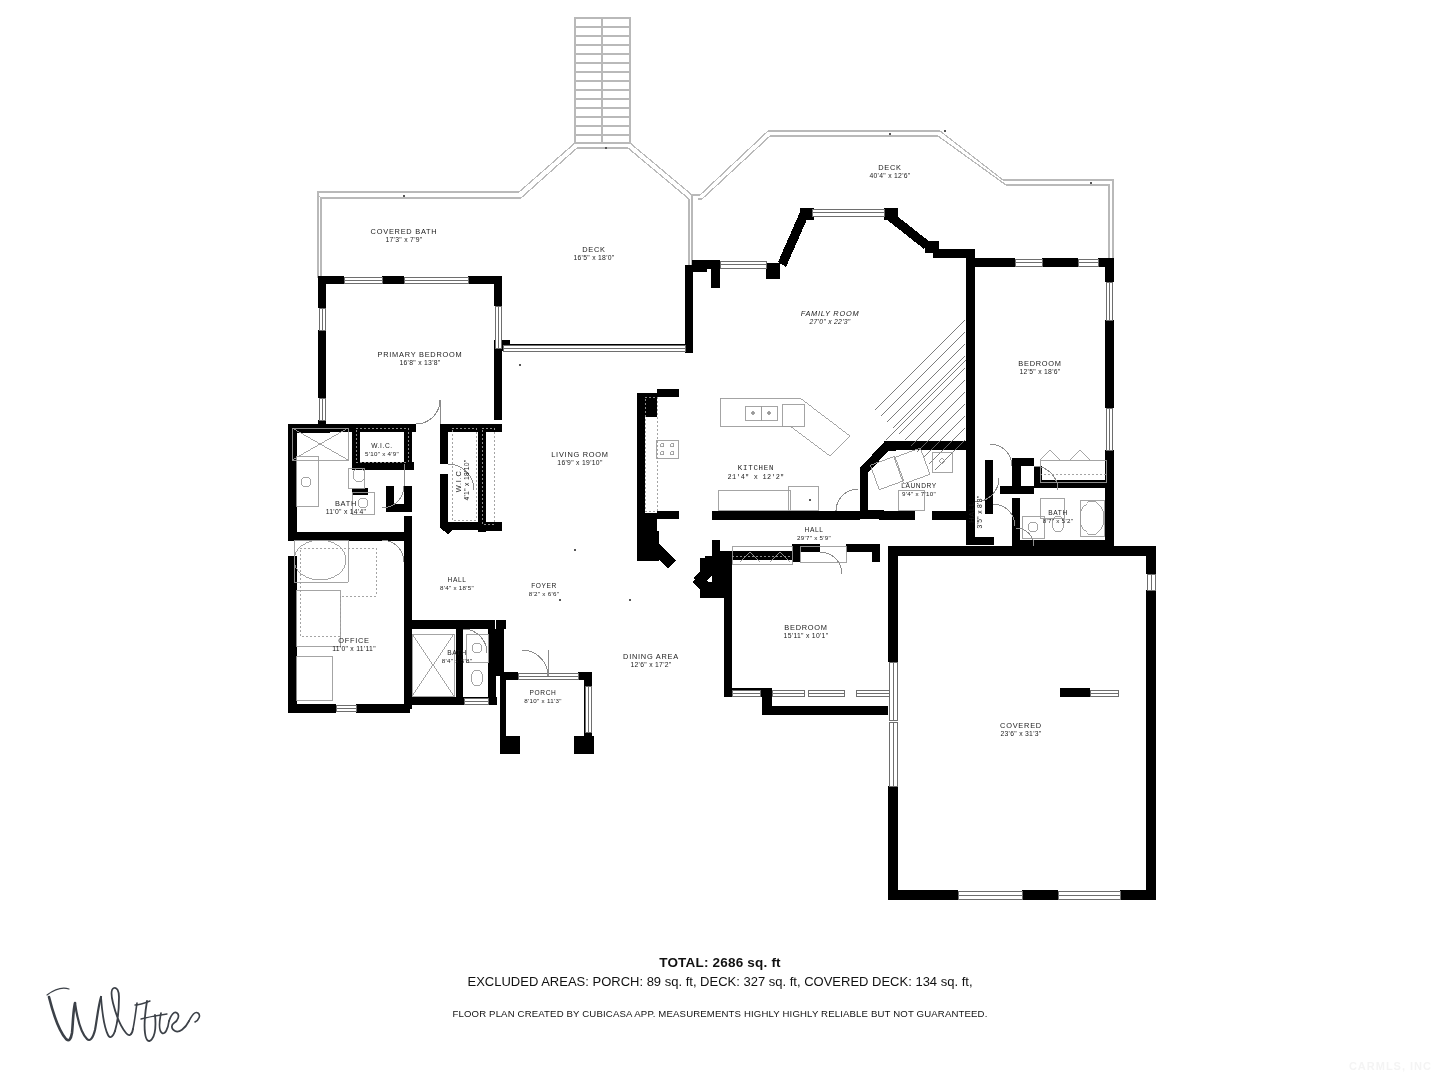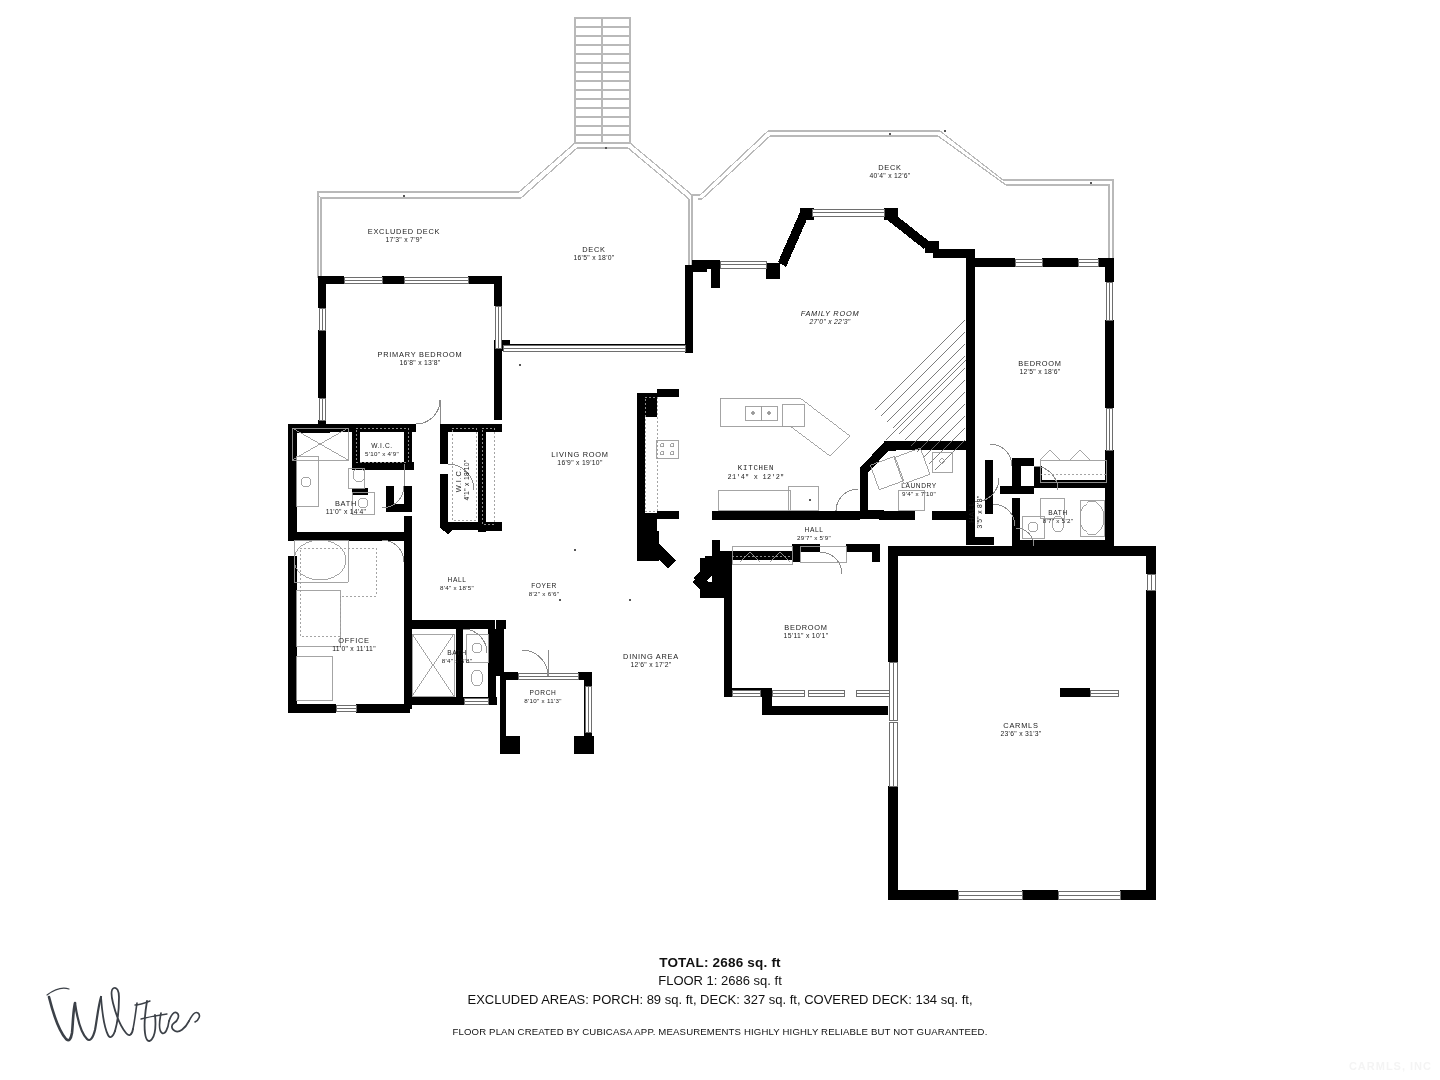--- a/index.html
+++ b/index.html
@@ -436,21 +436,21 @@
       <circle cx="575" cy="550" r="1"></circle>
           <circle cx="560" cy="600" r="1"></circle>
       <circle cx="630" cy="600" r="1"></circle>
           <circle cx="810" cy="500" r="1"></circle>
     </g>
   </svg>
   </div>
 
   <div id="room-labels">
       <div class="lbl" style="left: 404px; top: 236px;">
-        <div class="nm">EXCLUDED DECK</div>
+        <div class="nm">COVERED BATH</div>
         <div class="dm">17'3" x 7'9"</div>
       </div>
       <div class="lbl" style="left: 594px; top: 254px;">
         <div class="nm">DECK</div>
         <div class="dm">16'5" x 18'0"</div>
       </div>
       <div class="lbl" style="left: 890px; top: 172px;">
         <div class="nm">DECK</div>
         <div class="dm">40'4" x 12'6"</div>
       </div>
@@ -516,36 +516,35 @@
       </div>
       <div class="lbl" style="left: 651px; top: 661px;">
         <div class="nm">DINING AREA</div>
         <div class="dm">12'6" x 17'2"</div>
       </div>
       <div class="lbl sm" style="left: 543px; top: 697px;">
         <div class="nm">PORCH</div>
         <div class="dm">8'10" x 11'3"</div>
       </div>
       <div class="lbl" style="left: 1021px; top: 730px;">
-        <div class="nm">CARMLS</div>
+        <div class="nm">COVERED</div>
         <div class="dm">23'6" x 31'3"</div>
       </div>
       <div class="lbl rot" style="left: 463px; top: 480px;">
         <div class="nm">W.I.C.</div>
         <div class="dm">4'1" x 18'10"</div>
       </div>
       <div class="lbl rot" style="left: 976px; top: 512px;">
         <div class="nm">HALL</div>
         <div class="dm">3'5" x 8'3"</div>
       </div>
     </div>
 
   <div id="footer">
     <div class="tot">TOTAL: 2686 sq. ft</div>
-    <div class="fl">FLOOR 1: 2686 sq. ft</div>
     <div class="ex">EXCLUDED AREAS: PORCH: 89 sq. ft, DECK: 327 sq. ft, COVERED DECK: 134 sq. ft,</div>
     <div class="disc">FLOOR PLAN CREATED BY CUBICASA APP. MEASUREMENTS HIGHLY HIGHLY RELIABLE BUT NOT GUARANTEED.</div>
   </div>
 
   <div id="logo" title="Wildfire">
     <svg viewBox="0 0 200 90" xmlns="http://www.w3.org/2000/svg">
       <g fill="none" stroke="#3c4148" stroke-linecap="round" stroke-linejoin="round">
         <path d="M14 22 C18 38 24 56 31 64 C34 67 36 64 37 58 C38 49 38 36 40 28" stroke-width="2.6"></path>
         <path d="M40 28 C42 42 46 58 52 64 C55 67 58 63 60 55 C62 45 63 32 66 22" stroke-width="2.2"></path>
         <path d="M66 22 C67 36 69 52 73 60 C75 64 78 62 80 56" stroke-width="1.8"></path>

